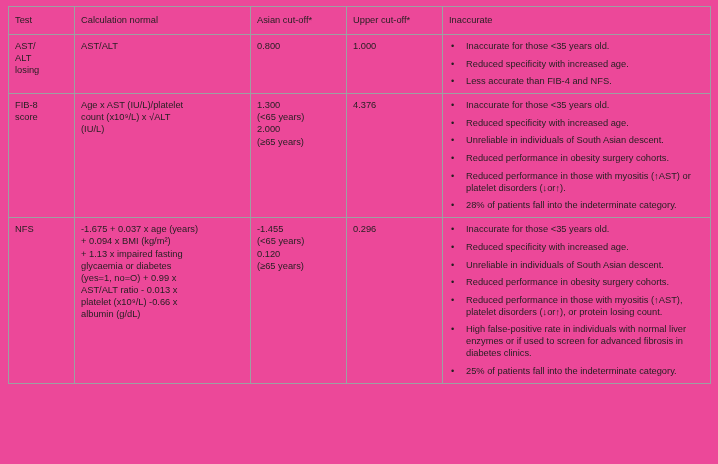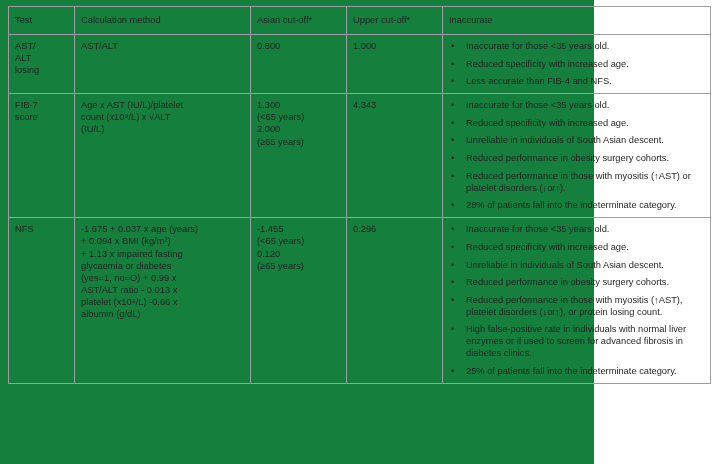--- a/index.html
+++ b/index.html
@@ -8,25 +8,25 @@
     background: #ffffff;
   }
   body {
     width: 718px;
     height: 464px;
     font-family: "Liberation Sans", sans-serif;
     color: #231f20;
     overflow: hidden;
   }
   .table-wrap {
-    width: 594px;
+    width: 718px;
     height: 464px;
     box-sizing: border-box;
     padding: 6px 21px 6px 8px;
-    background: #15803d;
+    background: #ec4899;
   }
   table.fib-table {
     width: 702px;
     border-collapse: collapse;
     table-layout: fixed;
     font-size: 9.3px;
     line-height: 1.30;
   }
   table.fib-table col.c-test { width: 66px; }
   table.fib-table col.c-calc { width: 176px; }
@@ -76,21 +76,21 @@
     <colgroup>
       <col class="c-test">
       <col class="c-calc">
       <col class="c-lower">
       <col class="c-upper">
       <col class="c-lim">
     </colgroup>
     <thead>
       <tr>
         <th><span class="cell-text">Test</span></th>
-        <th><span class="cell-text">Calculation method</span></th>
+        <th><span class="cell-text">Calculation normal</span></th>
         <th><span class="cell-text">Asian cut-off*</span></th>
         <th><span class="cell-text">Upper cut-off*</span></th>
         <th><span class="cell-text">Inaccurate</span></th>
       </tr>
     </thead>
     <tbody>
       <tr>
         <td><span class="cell-text">AST/
 ALT
 losing</span></td>
@@ -99,30 +99,30 @@
         <td><span class="cell-text">1.000</span></td>
         <td>
           <ul class="lim-list">
             <li><span class="bullet">•</span><span>Inaccurate for those &lt;35 years old.</span></li>
             <li><span class="bullet">•</span><span>Reduced specificity with increased age.</span></li>
             <li><span class="bullet">•</span><span>Less accurate than FIB-4 and NFS.</span></li>
           </ul>
         </td>
       </tr>
       <tr>
-        <td><span class="cell-text">FIB-7
+        <td><span class="cell-text">FIB-8
 score</span></td>
         <td><span class="cell-text">Age x AST (IU/L)/platelet
 count (x10⁹/L) x √ALT
 (IU/L)</span></td>
         <td><span class="cell-text">1.300
 (&lt;65 years)
 2.000
 (≥65 years)</span></td>
-        <td><span class="cell-text">4.343</span></td>
+        <td><span class="cell-text">4.376</span></td>
         <td>
           <ul class="lim-list">
             <li><span class="bullet">•</span><span>Inaccurate for those &lt;35 years old.</span></li>
             <li><span class="bullet">•</span><span>Reduced specificity with increased age.</span></li>
             <li><span class="bullet">•</span><span>Unreliable in individuals of South Asian descent.</span></li>
             <li><span class="bullet">•</span><span>Reduced performance in obesity surgery cohorts.</span></li>
             <li><span class="bullet">•</span><span>Reduced performance in those with myositis (↑AST) or platelet disorders (↓or↑).</span></li>
             <li><span class="bullet">•</span><span>28% of patients fall into the indeterminate category.</span></li>
           </ul>
         </td>

